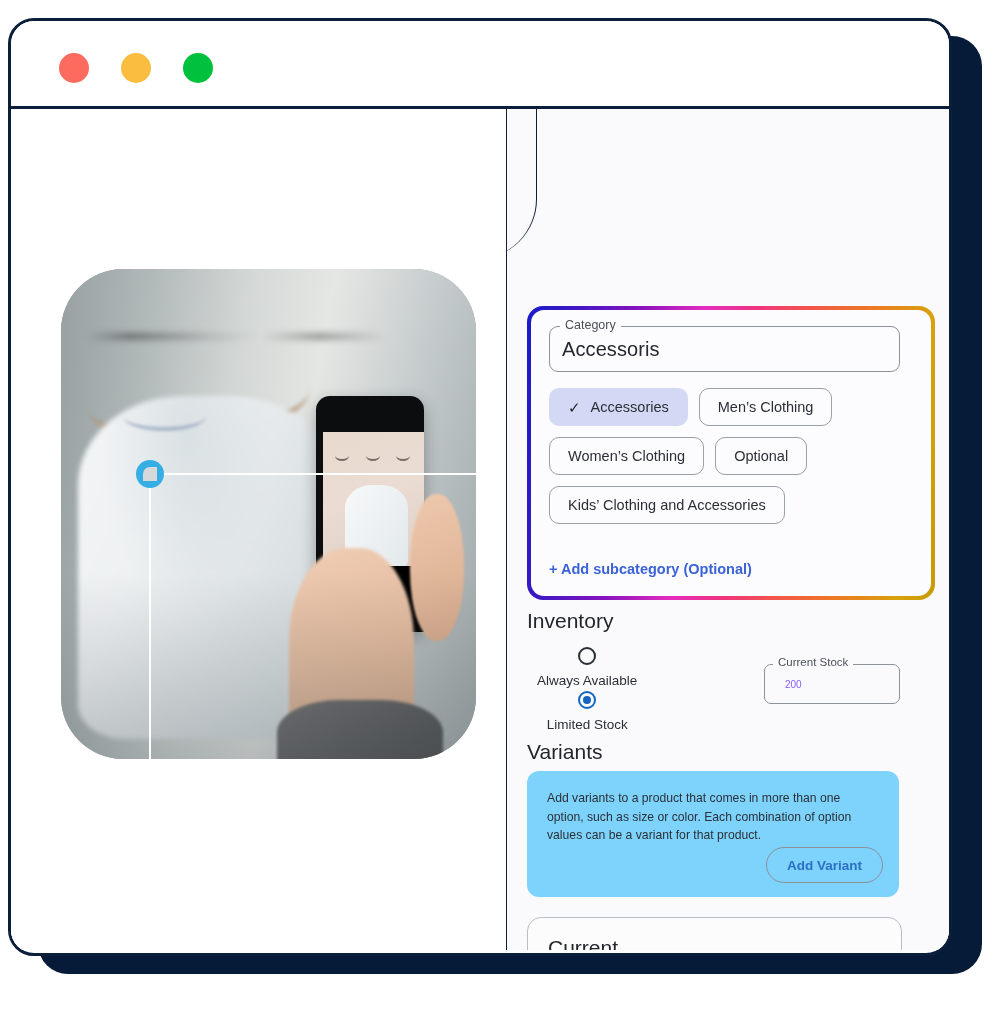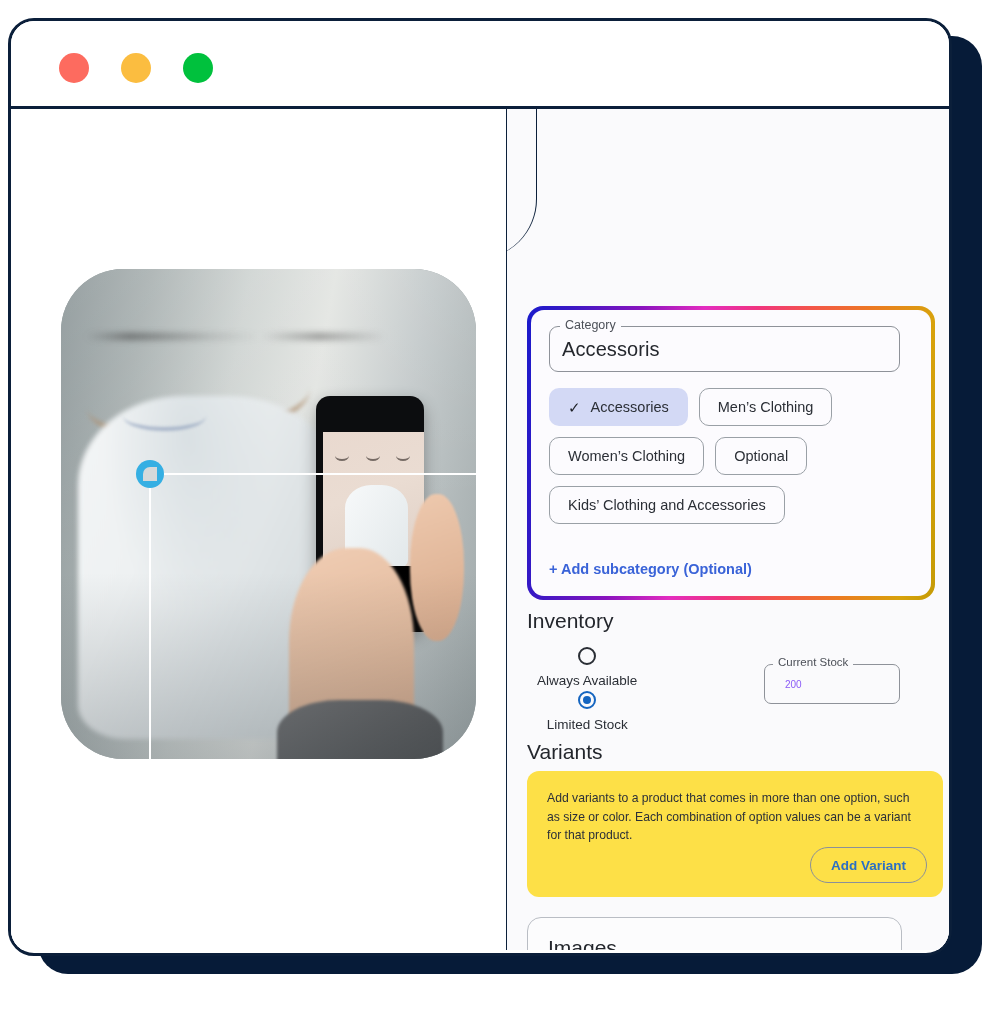--- a/index.html
+++ b/index.html
@@ -353,22 +353,22 @@
     position: absolute; top: -8px; left: 8px;
     padding: 0 5px; font-size: 11.5px; color: #4C5058;
     background: #FAFAFC; line-height: 1;
   }
   #stock-field .value { font-size: 10px; color: #8b5cf6; }
 
   
   #variants-panel {
     position: absolute;
     left: 20px; top: 662px;
-    width: 416px; height: 126px;
-    background: #fde047;
+    width: 372px; height: 126px;
+    background: #7dd3fc;
     border-radius: 12px;
     padding: 18px 20px;
   }
   .panel-text {
     font-size: 12.2px;
     line-height: 1.52;
     color: #2C3038;
     margin: 0;
   }
   #add-variant-btn {
@@ -512,20 +512,20 @@
         </div>
 
         <h2 class="section-title" id="variants-title">Variants</h2>
 
         <div id="variants-panel">
           <p class="panel-text">Add variants to a product that comes in more than one option, such as size or color. Each combination of option values can be a  variant for that product.</p>
           <button id="add-variant-btn">Add Variant</button>
         </div>
 
         <div id="images-panel">
-          <h2 id="images-title">Images</h2>
+          <h2 id="images-title">Current</h2>
 
         </div>
 
       </div>
     </div>
   </div>
 </div>
 
 </body></html>

